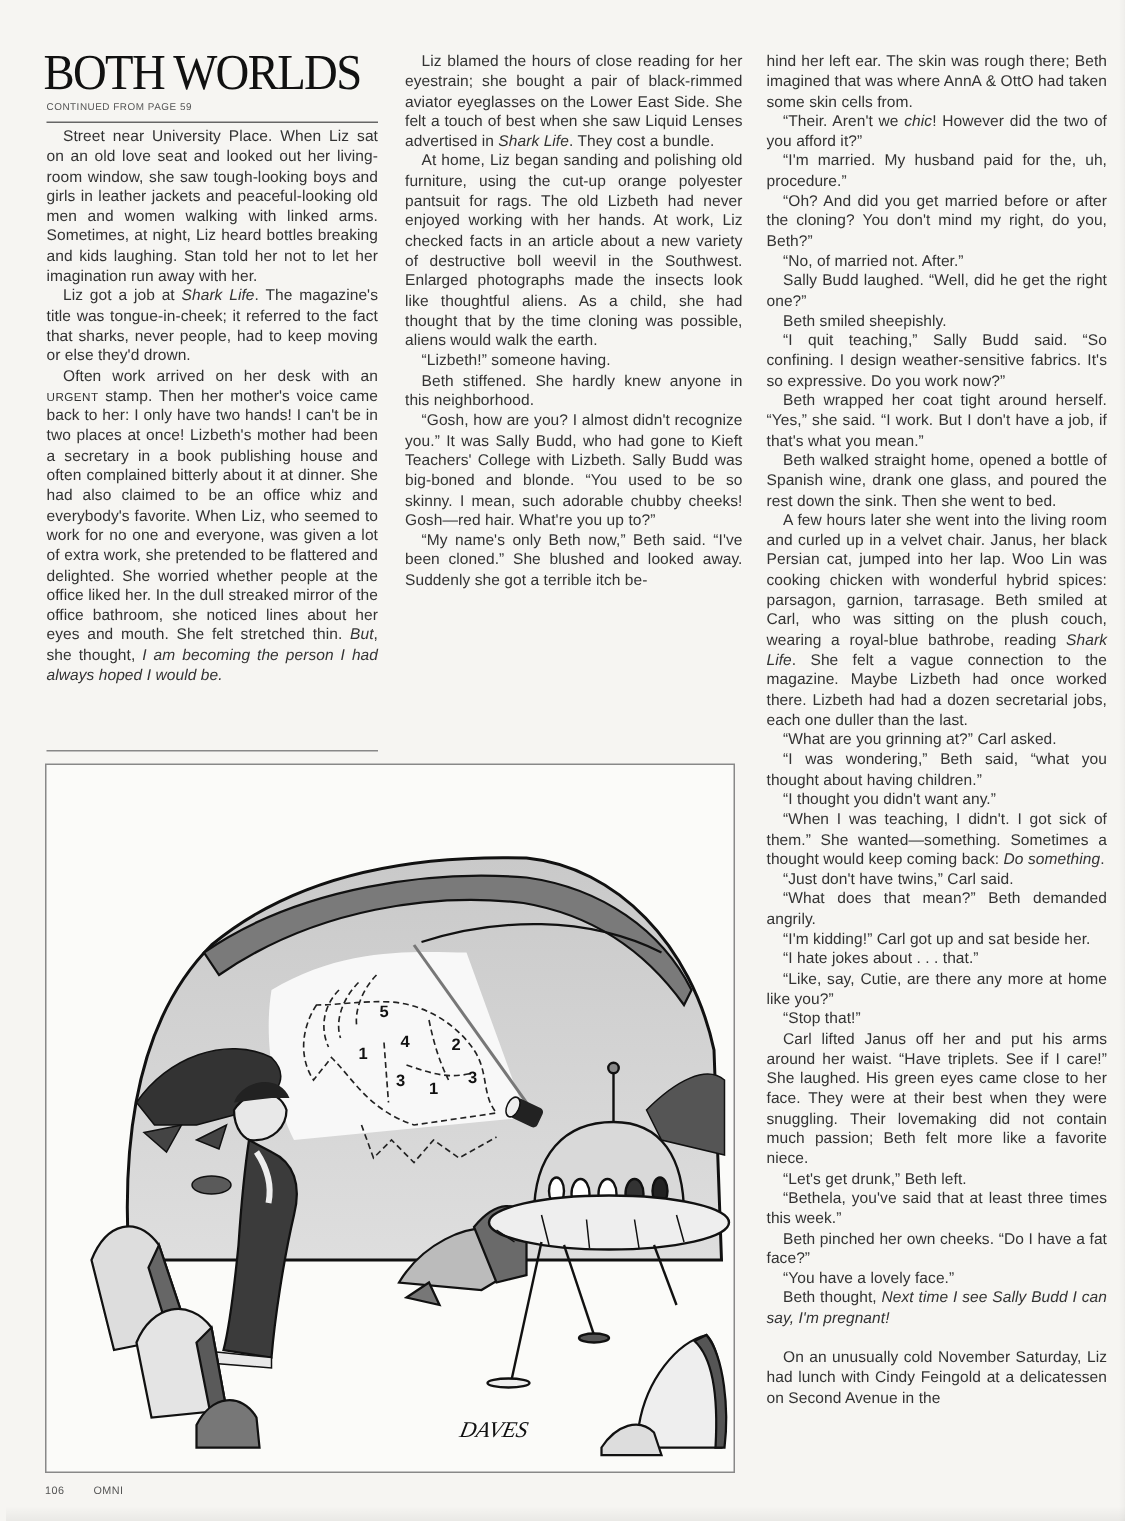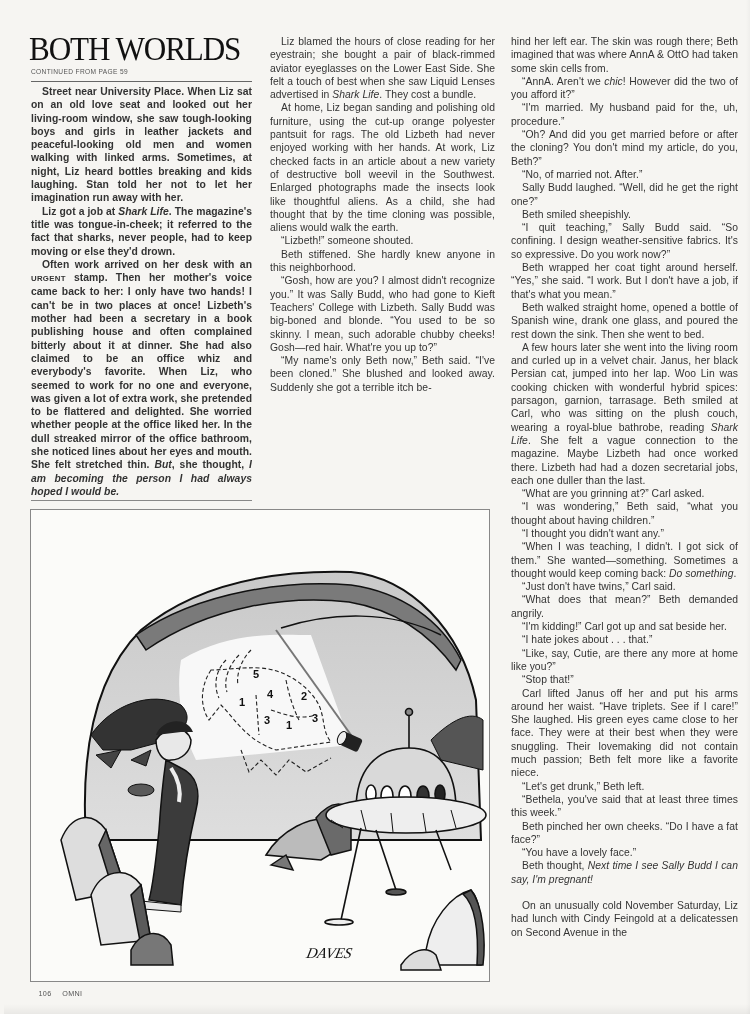--- a/index.html
+++ b/index.html
@@ -34,36 +34,36 @@
     transform: scaleX(0.93); transform-origin: left top;
   }
   .subtitle {
     position: absolute; left: 27px; top: 68px;
     font-size: 6.6px; letter-spacing: 0.35px; color: #555;
   }
   .rule-top {
     position: absolute; left: 27px; top: 81px; width: 221px; height: 0;
     border-top: 1px solid #666;
   }
-  .col1.body { top: 85px; font-weight: bold; }
+  .col1.body { top: 85px; }
   .rule-mid {
     position: absolute; left: 27px; top: 500px; width: 221px; height: 0;
     border-top: 1px solid #888;
   }
   .figure {
     position: absolute; left: 26px; top: 509px; width: 458px; height: 471px;
     border: 1px solid #888; background: #fbfbf9; overflow: hidden;
   }
   .figure svg { width: 100%; height: 100%; display: block; }
   .footer {
     position: absolute; left: 26px; top: 989px;
     font-size: 7.2px; color: #555; letter-spacing: 0.3px;
   }
   .footer span { display: inline-block; }
-  .footer .pg { width: 30px; text-align: center; }
+  .footer .pg { width: 30px; }
   .shadow-right {
     position: absolute; right: 0; top: 0; width: 8px; height: 1014px;
     background: linear-gradient(to right, rgba(0,0,0,0), rgba(0,0,0,0.06));
   }
   .shadow-bottom {
     position: absolute; left: 0; bottom: 0; width: 750px; height: 10px;
     background: linear-gradient(to bottom, rgba(0,0,0,0), rgba(0,0,0,0.05));
   }
 </style>
 </head>
@@ -78,30 +78,30 @@
   <div class="col col1 body">
       <p>Street near University Place. When Liz sat on an old love seat and looked out her living-room window, she saw tough-looking boys and girls in leather jackets and peaceful-looking old men and women walking with linked arms. Sometimes, at night, Liz heard bottles breaking and kids laughing. Stan told her not to let her imagination run away with her.</p>
       <p><span>Liz got a job at </span><em>Shark Life</em><span>. The magazine's title was tongue-in-cheek; it referred to the fact that sharks, never people, had to keep moving or else they'd drown.</span></p>
       <p><span>Often work arrived on her desk with an </span><span class="sc">URGENT</span><span> stamp. Then her mother's voice came back to her: I only have two hands! I can't be in two places at once! Lizbeth's mother had been a secretary in a book publishing house and often complained bitterly about it at dinner. She had also claimed to be an office whiz and everybody's favorite. When Liz, who seemed to work for no one and everyone, was given a lot of extra work, she pretended to be flattered and delighted. She worried whether people at the office liked her. In the dull streaked mirror of the office bathroom, she noticed lines about her eyes and mouth. She felt stretched thin. </span><em>But</em><span>, she thought, </span><em>I am becoming the person I had always hoped I would be.</em></p>
     </div>
   <div class="rule-mid"></div>
 
   <div class="col col2">
       <p><span>Liz blamed the hours of close reading for her eyestrain; she bought a pair of black-rimmed aviator eyeglasses on the Lower East Side. She felt a touch of best when she saw Liquid Lenses advertised in </span><em>Shark Life</em><span>. They cost a bundle.</span></p>
       <p>At home, Liz began sanding and polishing old furniture, using the cut-up orange polyester pantsuit for rags. The old Lizbeth had never enjoyed working with her hands. At work, Liz checked facts in an article about a new variety of destructive boll weevil in the Southwest. Enlarged photographs made the insects look like thoughtful aliens. As a child, she had thought that by the time cloning was possible, aliens would walk the earth.</p>
-      <p>“Lizbeth!” someone shouted.</p>
+      <p>“Lizbeth!” someone having.</p>
       <p>Beth stiffened. She hardly knew anyone in this neighborhood.</p>
       <p>“Gosh, how are you? I almost didn't recognize you.” It was Sally Budd, who had gone to Kieft Teachers' College with Lizbeth. Sally Budd was big-boned and blonde. “You used to be so skinny. I mean, such adorable chubby cheeks! Gosh—red hair. What're you up to?”</p>
       <p>“My name's only Beth now,” Beth said. “I've been cloned.” She blushed and looked away. Suddenly she got a terrible itch be-</p>
     </div>
   <div class="col col3">
       <p class="noindent">hind her left ear. The skin was rough there; Beth imagined that was where AnnA &amp; OttO had taken some skin cells from.</p>
-      <p><span>“AnnA. Aren't we </span><em>chic</em><span>! However did the two of you afford it?”</span></p>
+      <p><span>“Their. Aren't we </span><em>chic</em><span>! However did the two of you afford it?”</span></p>
       <p>“I'm married. My husband paid for the, uh, procedure.”</p>
-      <p>“Oh? And did you get married before or after the cloning? You don't mind my article, do you, Beth?”</p>
+      <p>“Oh? And did you get married before or after the cloning? You don't mind my right, do you, Beth?”</p>
       <p>“No, of married not. After.”</p>
       <p>Sally Budd laughed. “Well, did he get the right one?”</p>
       <p>Beth smiled sheepishly.</p>
       <p>“I quit teaching,” Sally Budd said. “So confining. I design weather-sensitive fabrics. It's so expressive. Do you work now?”</p>
       <p>Beth wrapped her coat tight around herself. “Yes,” she said. “I work. But I don't have a job, if that's what you mean.”</p>
       <p>Beth walked straight home, opened a bottle of Spanish wine, drank one glass, and poured the rest down the sink. Then she went to bed.</p>
       <p><span>A few hours later she went into the living room and curled up in a velvet chair. Janus, her black Persian cat, jumped into her lap. Woo Lin was cooking chicken with wonderful hybrid spices: parsagon, garnion, tarrasage. Beth smiled at Carl, who was sitting on the plush couch, wearing a royal-blue bathrobe, reading </span><em>Shark Life</em><span>. She felt a vague connection to the magazine. Maybe Lizbeth had once worked there. Lizbeth had had a dozen secretarial jobs, each one duller than the last.</span></p>
       <p>“What are you grinning at?” Carl asked.</p>
       <p>“I was wondering,” Beth said, “what you thought about having children.”</p>
       <p>“I thought you didn't want any.”</p>

